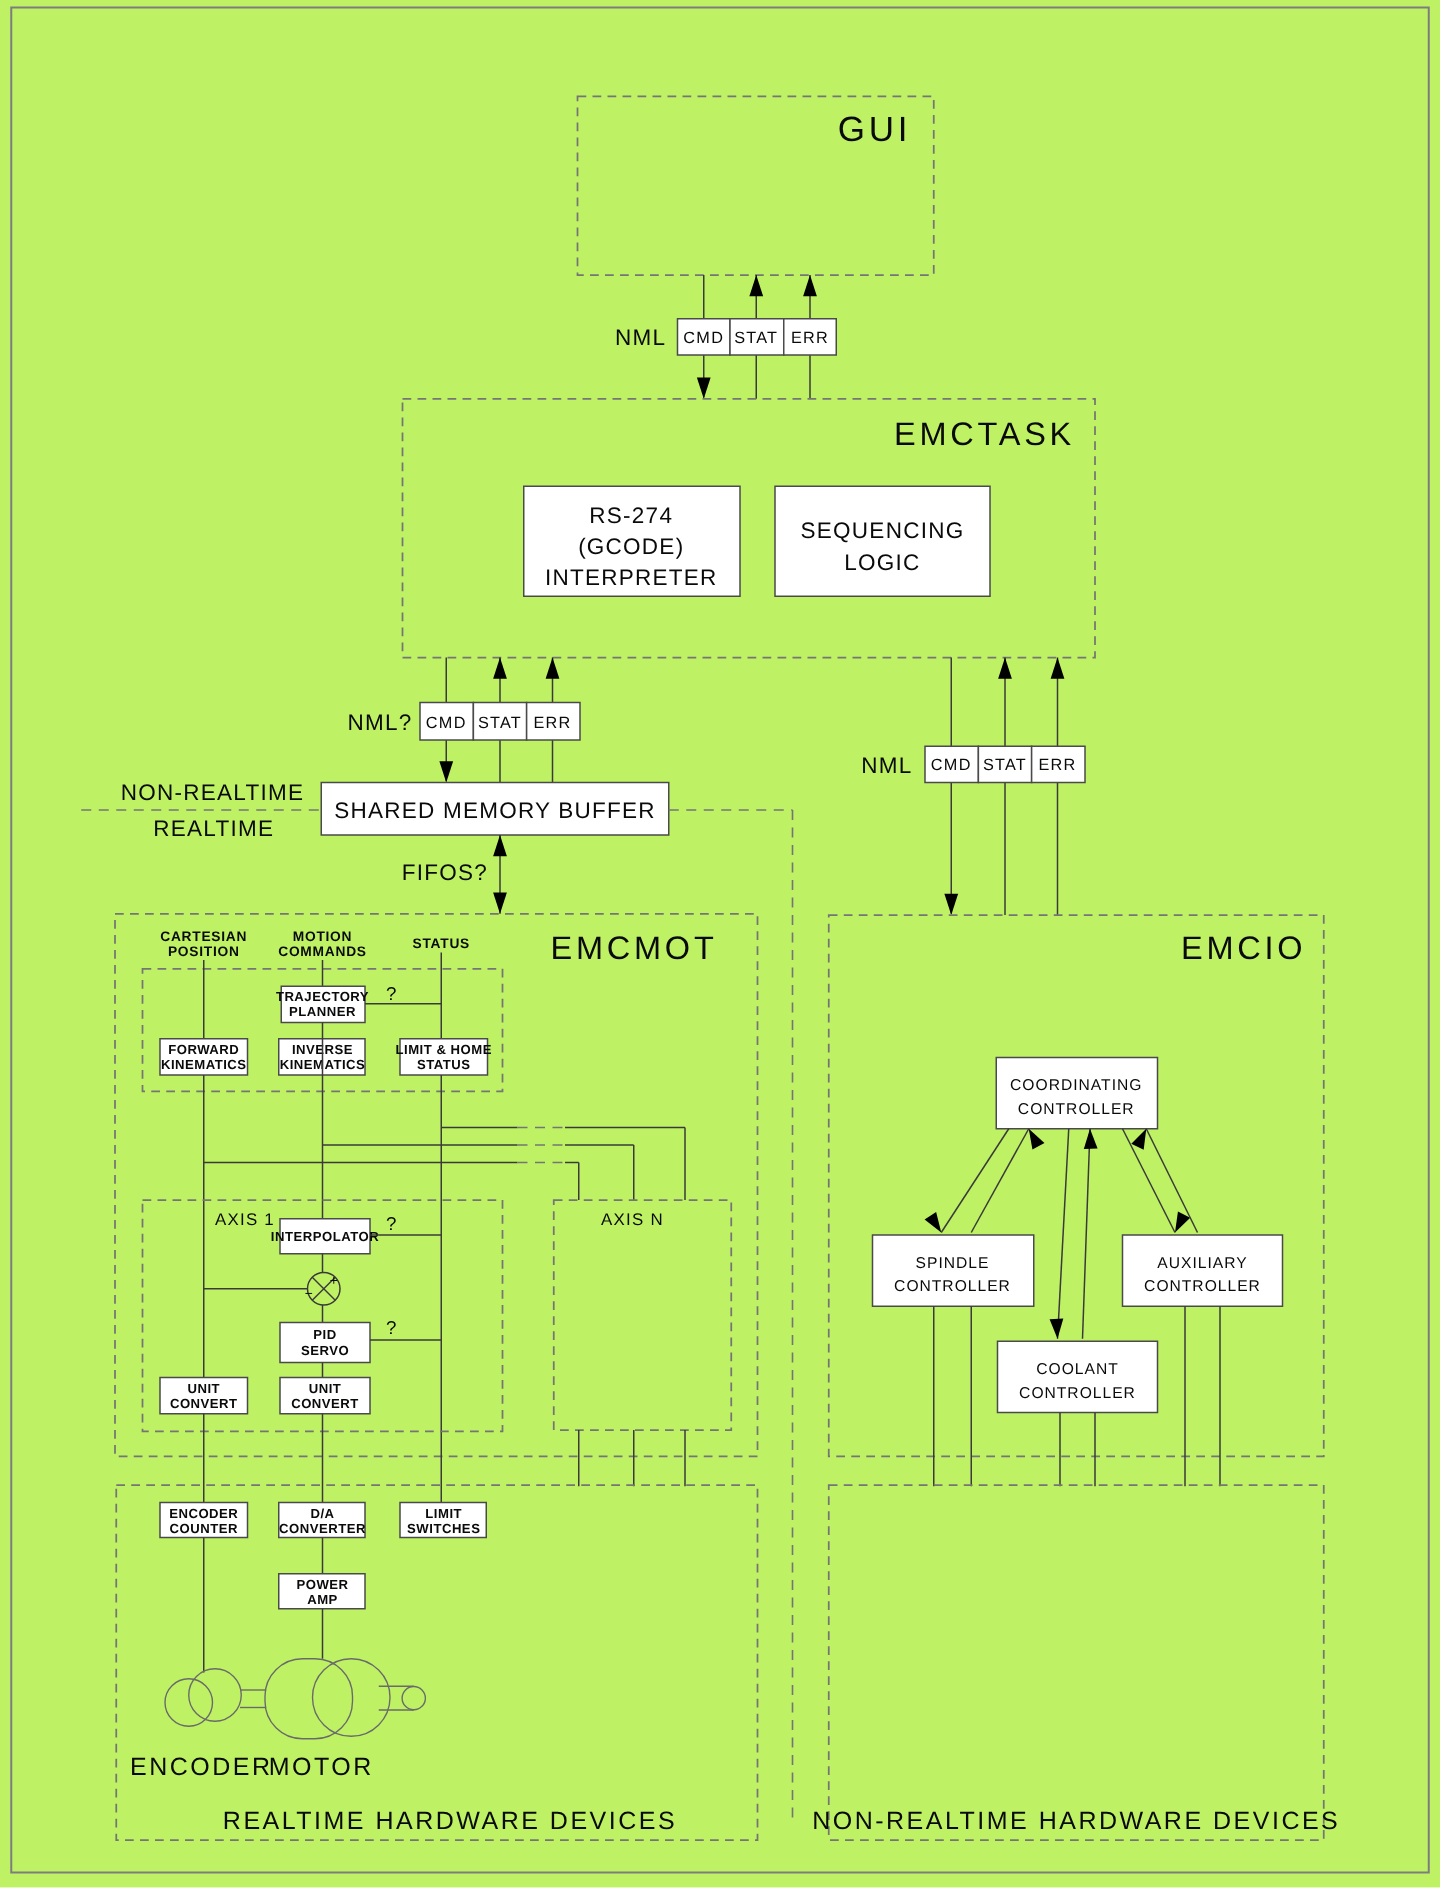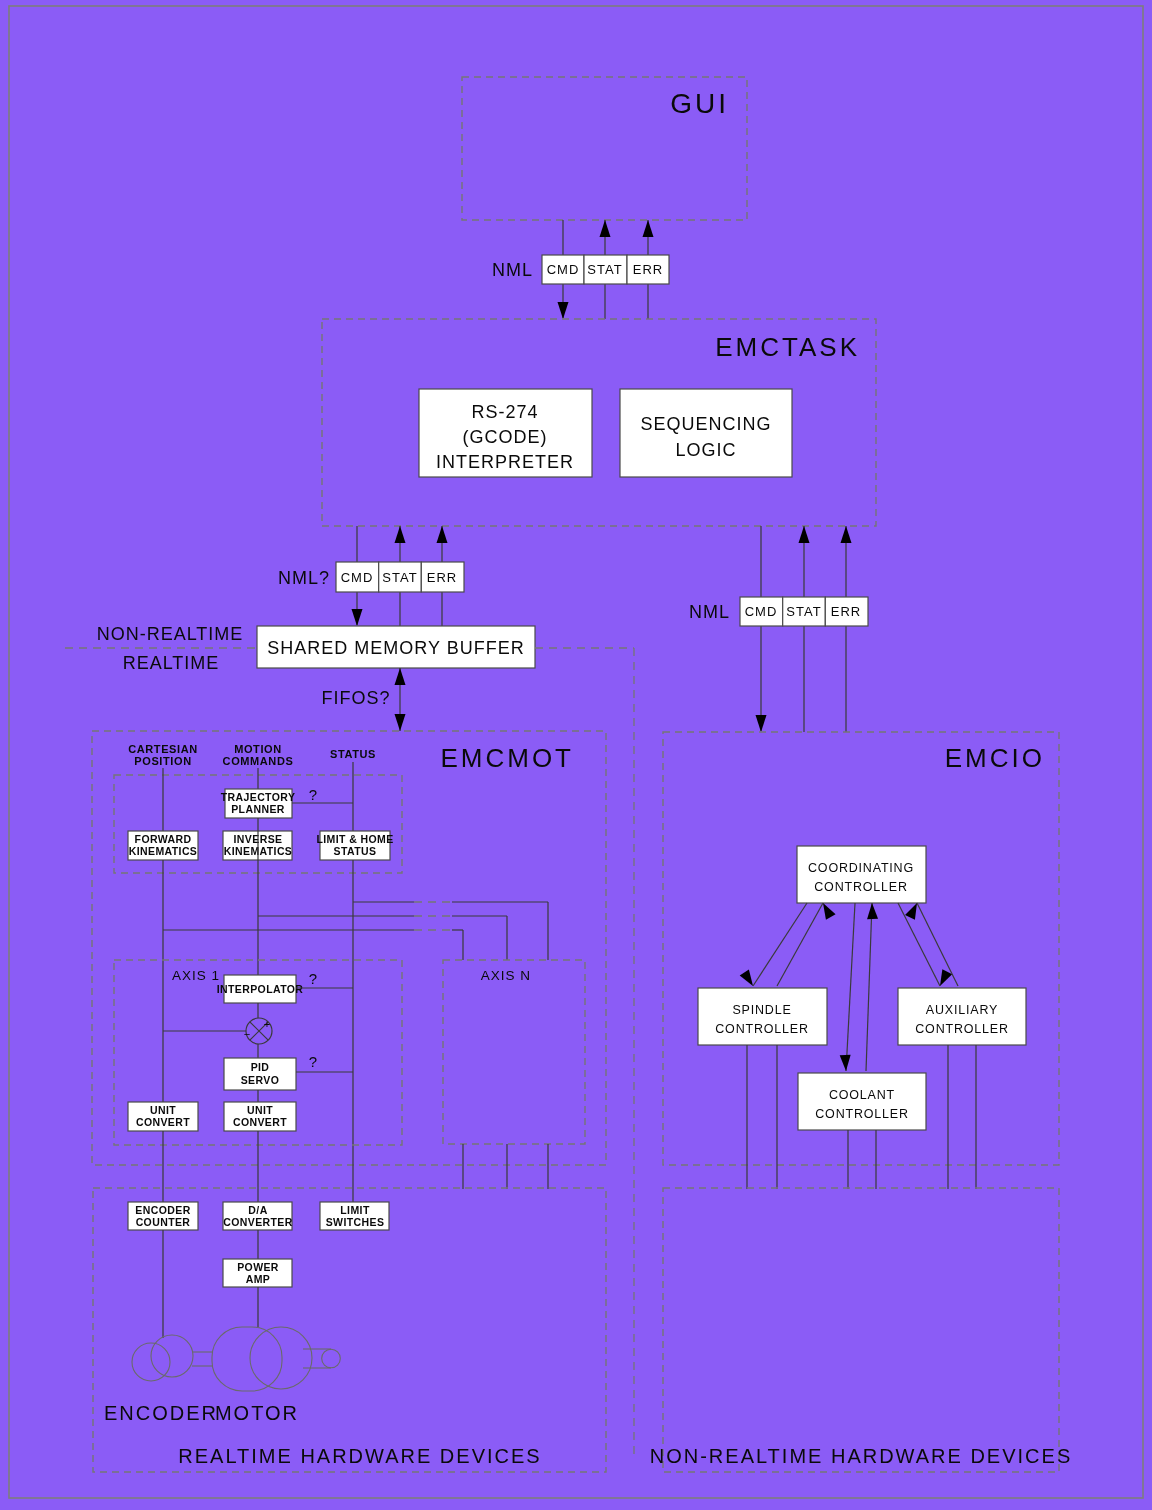--- a/index.html
+++ b/index.html
@@ -1,16 +1,16 @@
 <!DOCTYPE html>
 <html><head>
 <meta charset="utf-8">
 <style>
   html,body{margin:0;padding:0;background:#fff;}
-  .page{position:relative;width:1152px;height:1510px;background:#8b5cf6;}
+  .page{position:relative;width:1152px;height:1510px;background:#bef264;}
   svg{display:block;}
   text{fill:#0a0a0a;font-family:"Liberation Sans",sans-serif;}
   .t28{font-size:28px;letter-spacing:3px;}
   .t26{font-size:26px;letter-spacing:3px;}
   .t20{font-size:20px;letter-spacing:2px;}
   .t18{font-size:18px;letter-spacing:1px;}
   .t13{font-size:13px;letter-spacing:1px;}
   .t13n{font-size:13.5px;letter-spacing:1px;}
   .t11{font-size:11px;letter-spacing:.6px;font-weight:bold;}
   .t12{font-size:12.5px;letter-spacing:.8px;}

